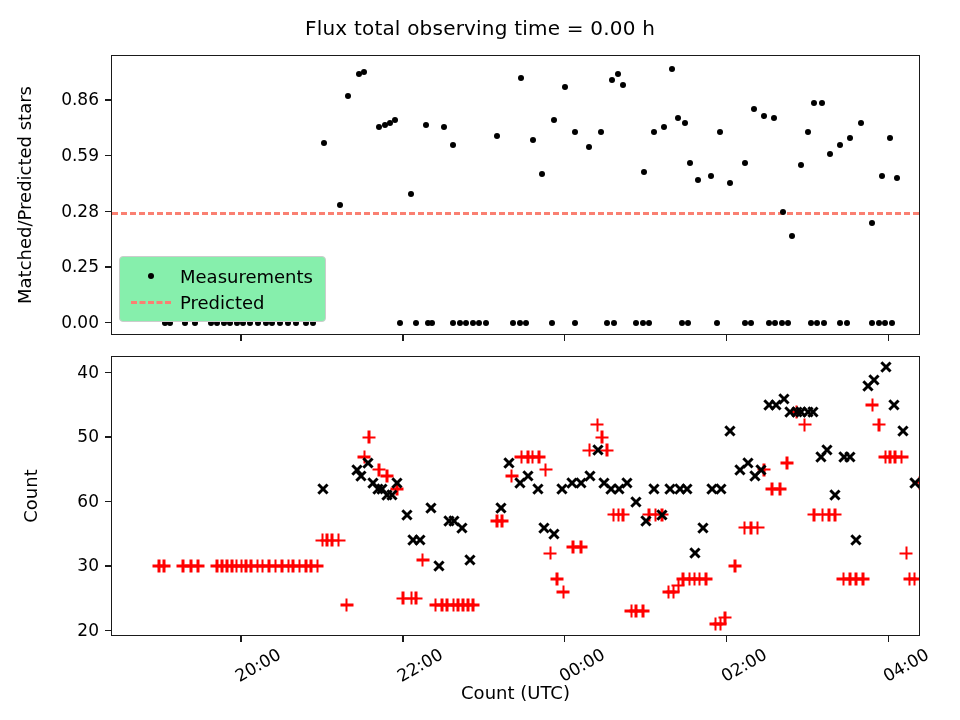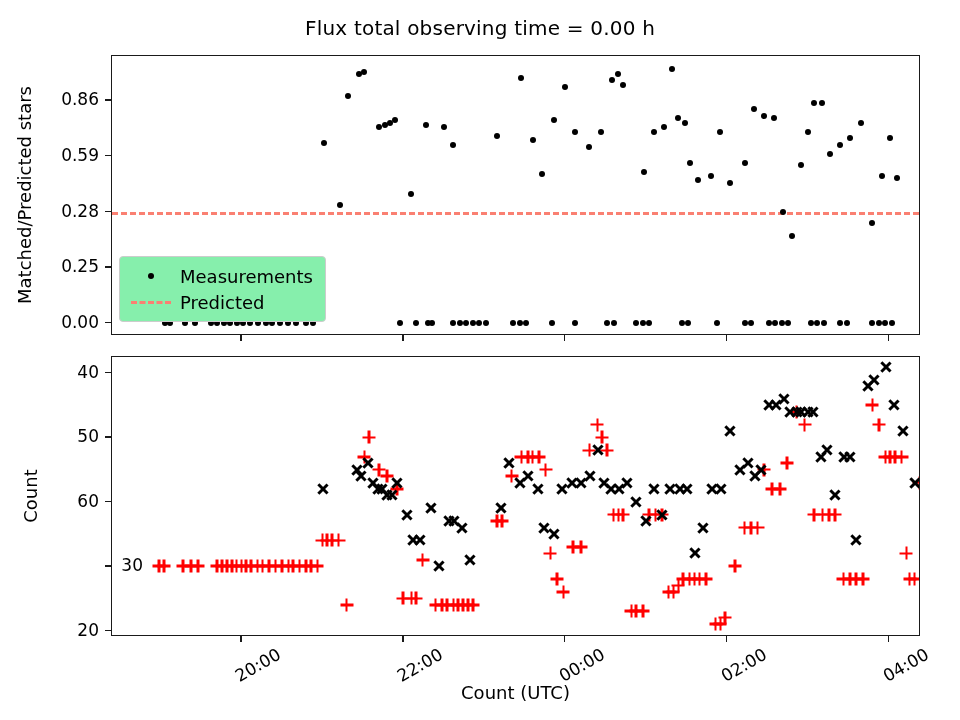--- a/index.html
+++ b/index.html
@@ -539,21 +539,21 @@
         <div class="mark-cross" style="left: 773.404px; top: 9.65517px;"></div>
         <div class="mark-cross" style="left: 781.494px; top: 48.2759px;"></div>
         <div class="mark-cross" style="left: 791.202px; top: 74.023px;"></div>
         <div class="mark-cross" style="left: 802.528px; top: 125.517px;"></div>
       </div>
   </div>
   <div id="bottom-ticks">
       <div class="tick-y" style="left: 105px; top: 629.563px;"></div>
       <div class="ticklabel-y" style="left: 0px; width: 99px; top: 629.563px;">20</div>
       <div class="tick-y" style="left: 105px; top: 565.195px;"></div>
-      <div class="ticklabel-y" style="left: 0px; width: 99px; top: 565.195px; margin-left: 44px;">30</div>
+      <div class="ticklabel-y" style="left: 0px; width: 99px; top: 565.195px;">30</div>
       <div class="tick-y" style="left: 105px; top: 500.828px;"></div>
       <div class="ticklabel-y" style="left: 0px; width: 99px; top: 500.828px;">60</div>
       <div class="tick-y" style="left: 105px; top: 436.46px;"></div>
       <div class="ticklabel-y" style="left: 0px; width: 99px; top: 436.46px;">50</div>
       <div class="tick-y" style="left: 105px; top: 372.092px;"></div>
       <div class="ticklabel-y" style="left: 0px; width: 99px; top: 372.092px;">40</div>
       <div class="tick-x" style="left: 240.44px; top: 636px;"></div>
       <div class="ticklabel-x" style="left: 274.44px; top: 644px;">20:00</div>
       <div class="tick-x" style="left: 402.24px; top: 636px;"></div>
       <div class="ticklabel-x" style="left: 436.24px; top: 644px;">22:00</div>

